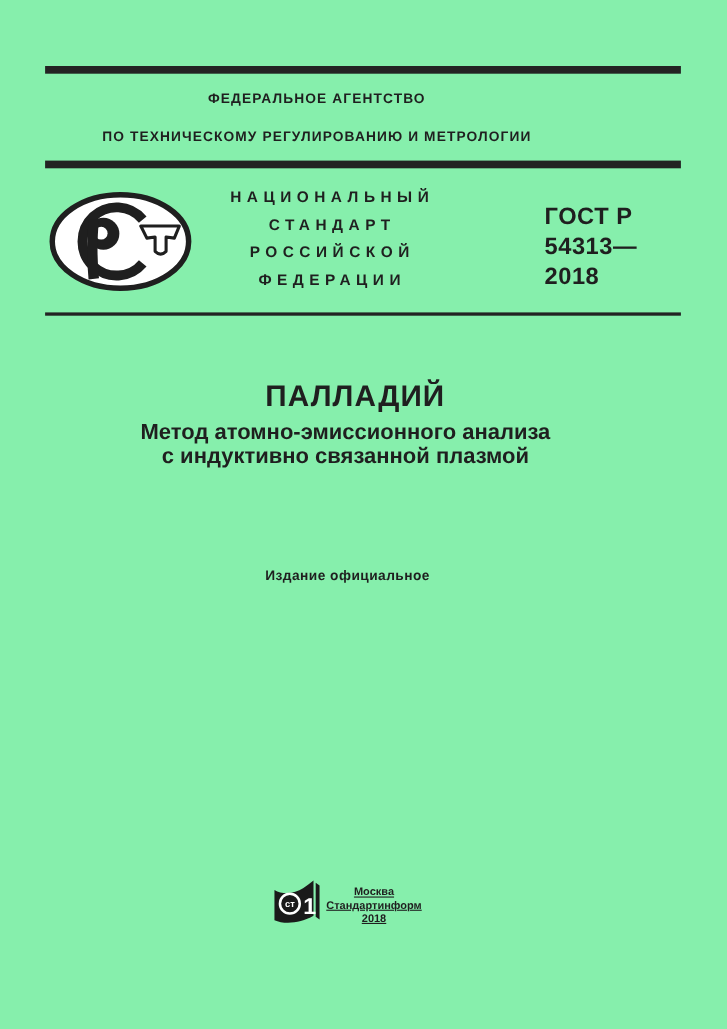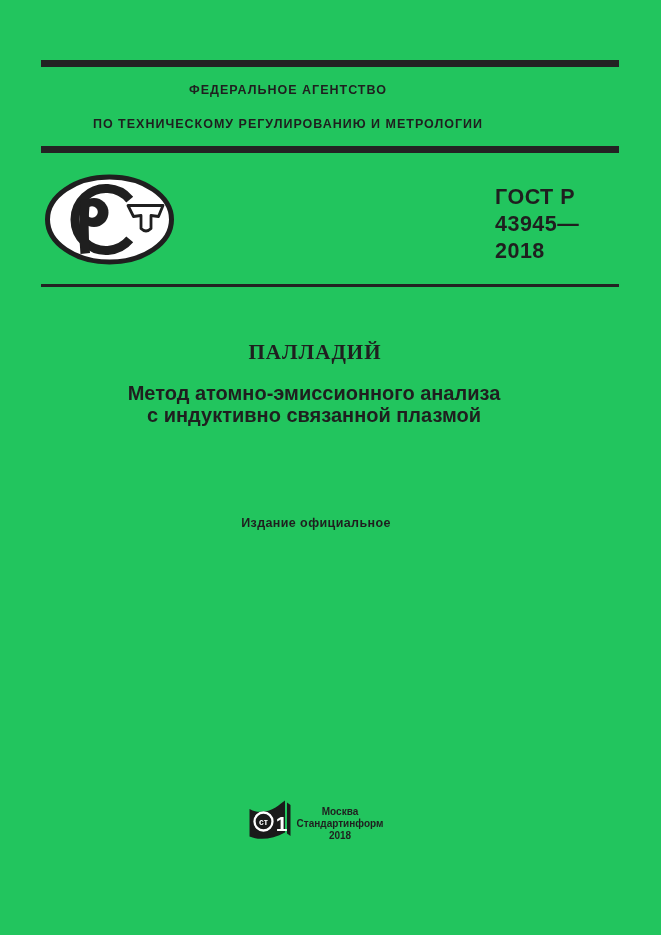--- a/index.html
+++ b/index.html
@@ -1,19 +1,19 @@
 <!DOCTYPE html>
 <html><head>
 <meta charset="utf-8">
 <style>
   html, body { margin:0; padding:0; background:#ffffff; }
   .page {
     position:relative;
     width:661px; height:935px;
-    background:#22c55e;
+    background:#86efac;
     color:#1f1f1f;
     font-family:"Liberation Sans", sans-serif;
     overflow:hidden;
   }
   .bar { position:absolute; left:41px; width:578px; background:#232323; }
   .bar-top    { top:60px;  height:7px; }
   .bar-second { top:146px; height:7px; }
   .bar-thin   { top:284px; height:3px; }
 
   .cblock { position:absolute; left:40px; width:580px; text-align:center; font-weight:700; }
@@ -28,39 +28,38 @@
 
   .designation {
     position:absolute; left:495px; top:184px;
     font-weight:700; font-size:21.5px; line-height:27px; letter-spacing:0.5px;
     text-align:left; white-space:nowrap;
   }
 
   .rst-logo { position:absolute; left:44px; top:174px; width:131px; height:91px; }
 
   .doc-title {
-    top:337px; font-size:21px; line-height:30px; letter-spacing:1px; margin:0;
+    top:337px; font-size:27px; line-height:30px; letter-spacing:1px; margin:8px;
     transform:translateX(-15px);
-    font-family:Liberation Serif, serif;
   }
   .doc-subtitle {
     top:383px; font-size:20px; line-height:21.5px;
     transform:translateX(-16px);
     text-align:center;
   }
   .edition {
     top:492px; font-size:12.5px; line-height:14px; letter-spacing:0.4px;
     transform:translateX(-14px);
     margin-top:24px;
   }
 
   .imprint-logo { position:absolute; left:249px; top:800px; width:42px; height:41px; }
   .imprint-text {
     position:absolute; left:270px; top:806px; width:140px;
-    text-align:center; font-weight:700; font-size:10px; line-height:12px;
+    text-align:center; font-weight:700; font-size:10px; line-height:12px;text-decoration:underline;
   }
   svg text { font-family:"Liberation Sans", sans-serif; font-weight:700; fill:#ffffff; }
 </style>
 </head>
 <body>
 
 <div class="page">
 
   <div class="bar bar-top"></div>
 
@@ -71,24 +70,30 @@
 
   <svg class="rst-logo" viewBox="0 0 131 91">
     <ellipse cx="65.5" cy="45.5" rx="62" ry="42.5" fill="#ffffff" stroke="#1f1f1f" stroke-width="5"></ellipse>
     <path d="M85.75 25.6 A31 31 0 1 0 85.75 65.4" fill="none" stroke="#1f1f1f" stroke-width="9"></path>
     <circle cx="50" cy="38.5" r="14.5" fill="#1f1f1f"></circle>
     <circle cx="48" cy="38" r="5.8" fill="#ffffff"></circle>
     <path d="M36.5 80 C34.8 62 34.8 43 36.8 25.5 L46 25.5 C44.2 43 44.2 62 46 79 Z" fill="#1f1f1f"></path>
     <path d="M84 31.5 L119 31.5 L114.5 42.5 L107 41.5 L107 54.5 Q102 59.5 97 54.5 L97 41.5 L89.5 42.5 Z" fill="#ffffff" stroke="#1f1f1f" stroke-width="2.8" stroke-linejoin="round"></path>
   </svg>
 
+  <div class="cblock std-type">
+    <div>НАЦИОНАЛЬНЫЙ</div>
+    <div>СТАНДАРТ</div>
+    <div>РОССИЙСКОЙ</div>
+    <div>ФЕДЕРАЦИИ</div>
+  </div>
 
   <div class="designation">
     <div>ГОСТ Р</div>
-    <div>43945—</div>
+    <div>54313—</div>
     <div>2018</div>
   </div>
 
   <div class="bar bar-thin"></div>
 
   <h1 class="cblock doc-title">ПАЛЛАДИЙ</h1>
 
   <div class="cblock doc-subtitle">
     <div>Метод атомно-эмиссионного анализа</div>
     <div>с индуктивно связанной плазмой</div>

